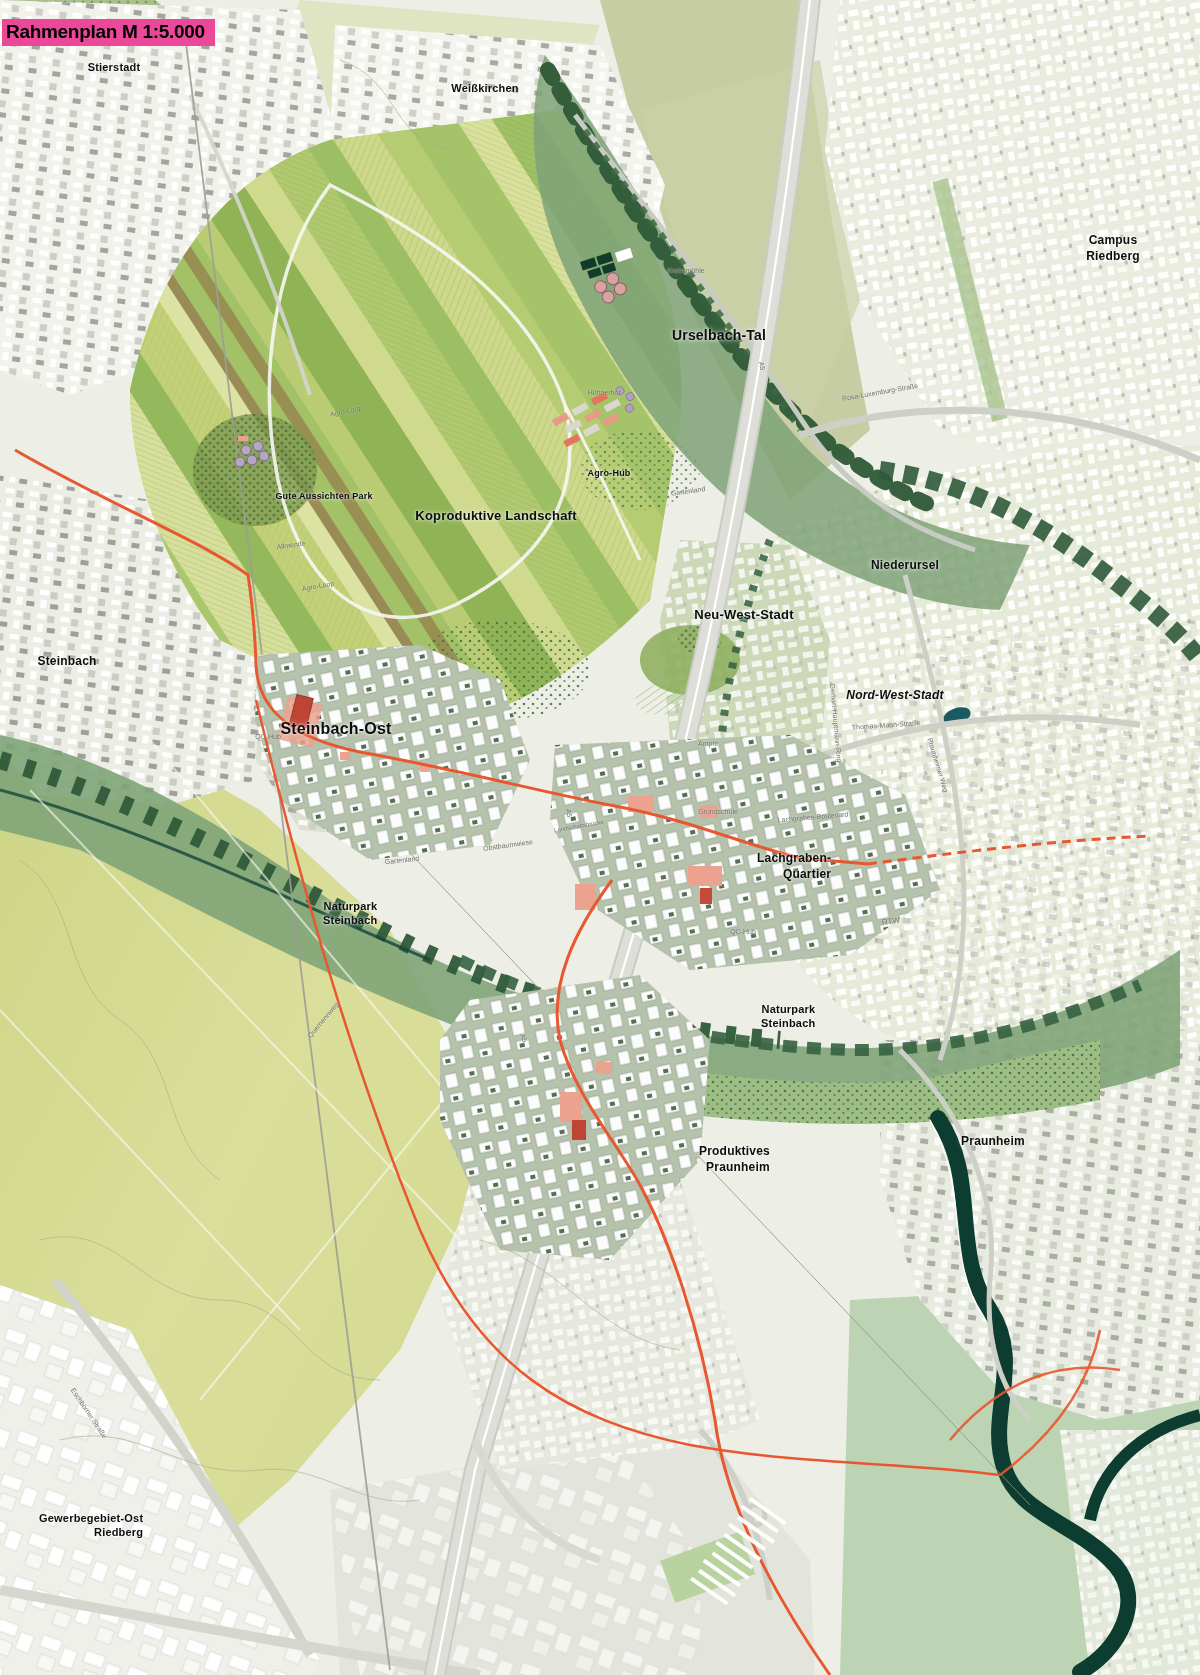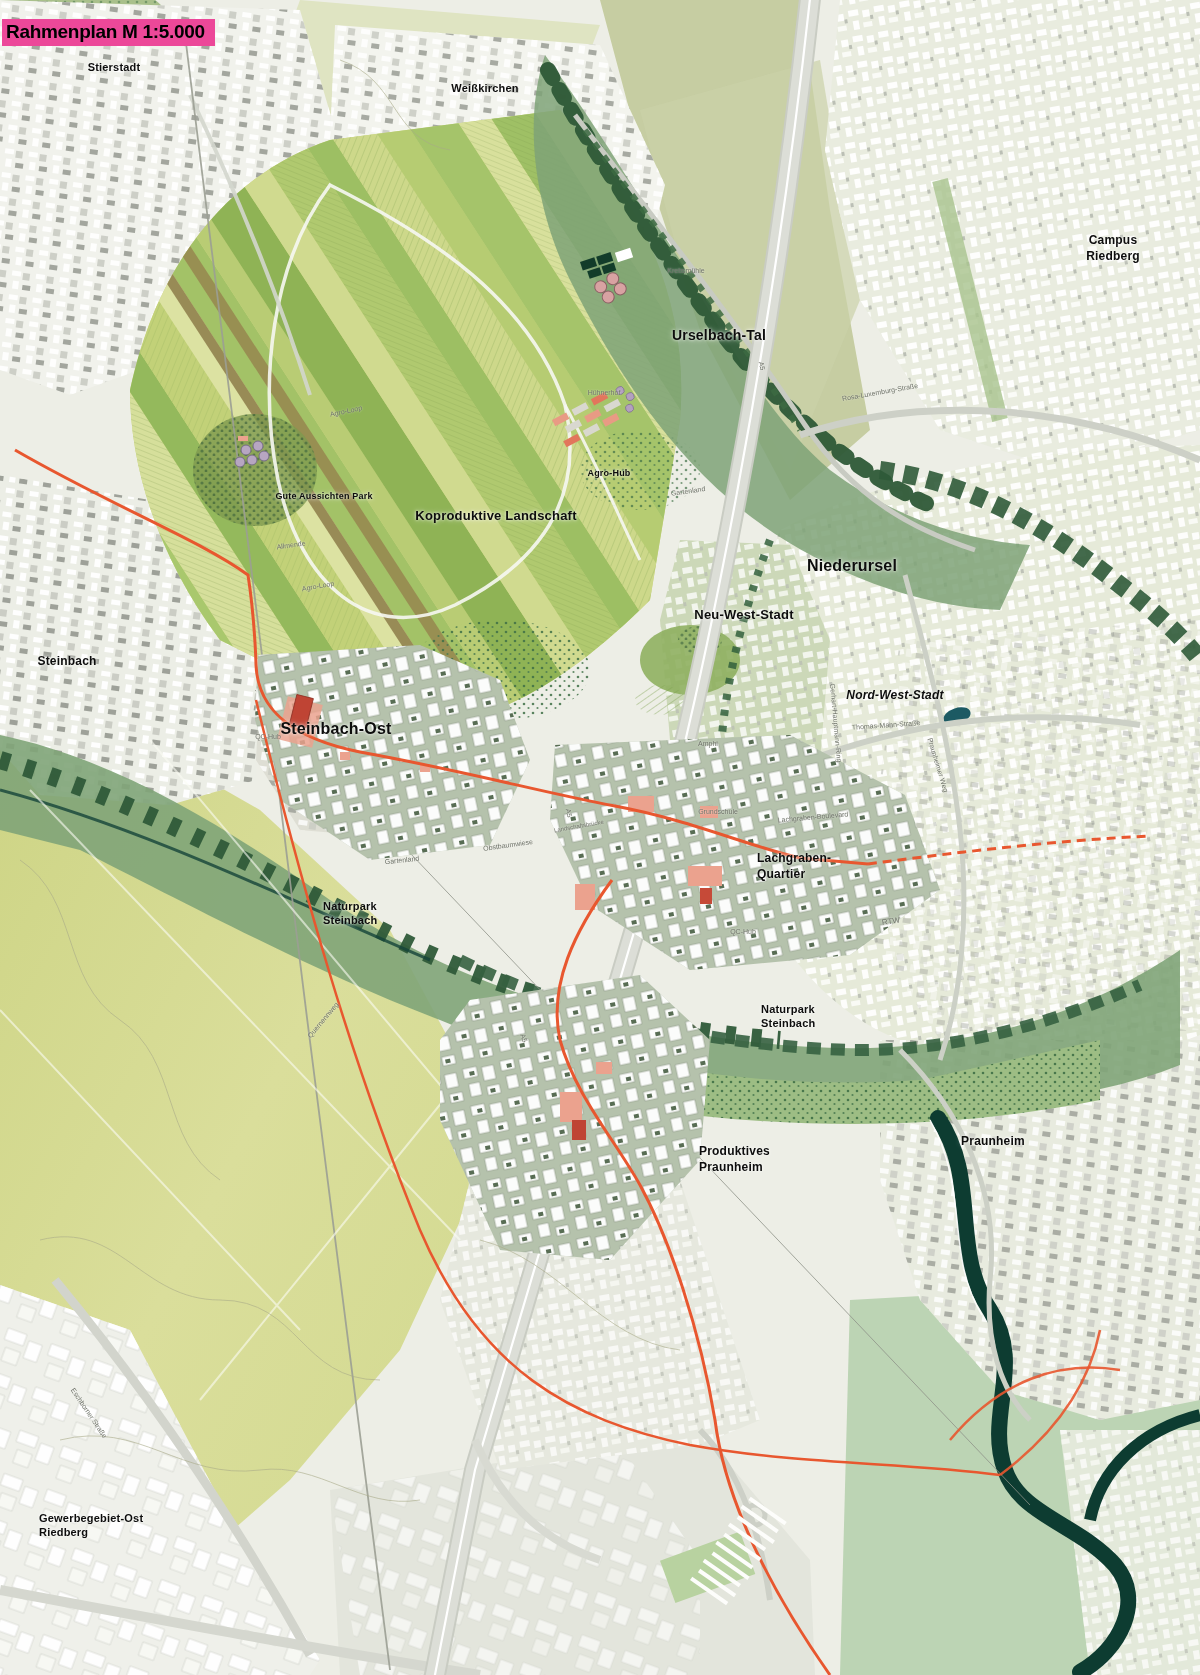--- a/index.html
+++ b/index.html
@@ -3,21 +3,21 @@
 <meta charset="utf-8">
 <style>
   html,body{margin:0;padding:0}
   .stage{position:relative;width:1200px;height:1675px;overflow:hidden;background:#eef0e7;font-family:"Liberation Sans",sans-serif}
   svg.map{position:absolute;left:0;top:0}
   .label-layer{position:absolute;left:0;top:0;width:100%;height:100%;pointer-events:none}
   .map-label{position:absolute;white-space:pre-line;line-height:1.3;color:#0d0d0d;
     text-shadow:0 0 3px rgba(255,255,255,.85),0 0 6px rgba(255,255,255,.55)}
   .map-label.place{font-weight:700;letter-spacing:.2px}
   .map-label.street{color:#6e7268;font-weight:400;text-shadow:0 0 2px rgba(255,255,255,.7)}
-  .map-label.left{text-align:left}
+  .map-label.left{text-align:right}
   .map-label:not(.left){text-align:center}
   .title-box{position:absolute;left:2px;top:19px;background:#ec4899;color:#000;font-weight:700;
     font-size:19px;letter-spacing:-.3px;padding:2px 10px 3px 4px;z-index:6}
 </style>
 </head>
 <body>
 
 <div class="stage">
 
 <svg class="map" width="1200" height="1675" viewBox="0 0 1200 1675">
@@ -290,21 +290,21 @@
 </svg>
 
 <div class="label-layer">
       <div class="map-label place" style="left: 114px; top: 67px; font-size: 11px; transform: translate(-50%, -50%);">Stierstadt</div>
       <div class="map-label place" style="left: 485px; top: 88px; font-size: 11px; transform: translate(-50%, -50%);">Weißkirchen</div>
       <div class="map-label place" style="left: 1113px; top: 249px; font-size: 12px; transform: translate(-50%, -50%);">Campus Riedberg</div>
       <div class="map-label place" style="left: 719px; top: 335px; font-size: 14px; transform: translate(-50%, -50%);">Urselbach-Tal</div>
       <div class="map-label place" style="left: 609px; top: 445px; font-size: 9px; transform: translate(-50%, -50%); margin-top: 29px;">Agro-Hub</div>
       <div class="map-label place" style="left: 324px; top: 497px; font-size: 9px; transform: translate(-50%, -50%);">Gute Aussichten Park</div>
       <div class="map-label place" style="left: 496px; top: 516px; font-size: 13px; transform: translate(-50%, -50%);">Koproduktive Landschaft</div>
-      <div class="map-label place" style="left: 852px; top: 566px; font-size: 16px; transform: translate(-50%, -50%);">Niederursel</div>
+      <div class="map-label place" style="left: 905px; top: 566px; font-size: 12px; transform: translate(-50%, -50%);">Niederursel</div>
       <div class="map-label place" style="left: 744px; top: 615px; font-size: 13px; transform: translate(-50%, -50%);">Neu-West-Stadt</div>
       <div class="map-label place" style="left: 895px; top: 696px; font-size: 12px; transform: translate(-50%, -50%); font-style: italic;">Nord-West-Stadt</div>
       <div class="map-label place" style="left: 67px; top: 662px; font-size: 12px; transform: translate(-50%, -50%);">Steinbach</div>
       <div class="map-label place" style="left: 336px; top: 729px; font-size: 16px; transform: translate(-50%, -50%);">Steinbach-Ost</div>
       <div class="map-label place left" style="left: 757px; top: 867px; font-size: 12px; transform: translate(0px, -50%);">Lachgraben-
 Quartier</div>
       <div class="map-label place left" style="left: 323px; top: 913px; font-size: 11px; transform: translate(0px, -50%);">Naturpark
 Steinbach</div>
       <div class="map-label place left" style="left: 761px; top: 1016px; font-size: 11px; transform: translate(0px, -50%);">Naturpark
 Steinbach</div>

